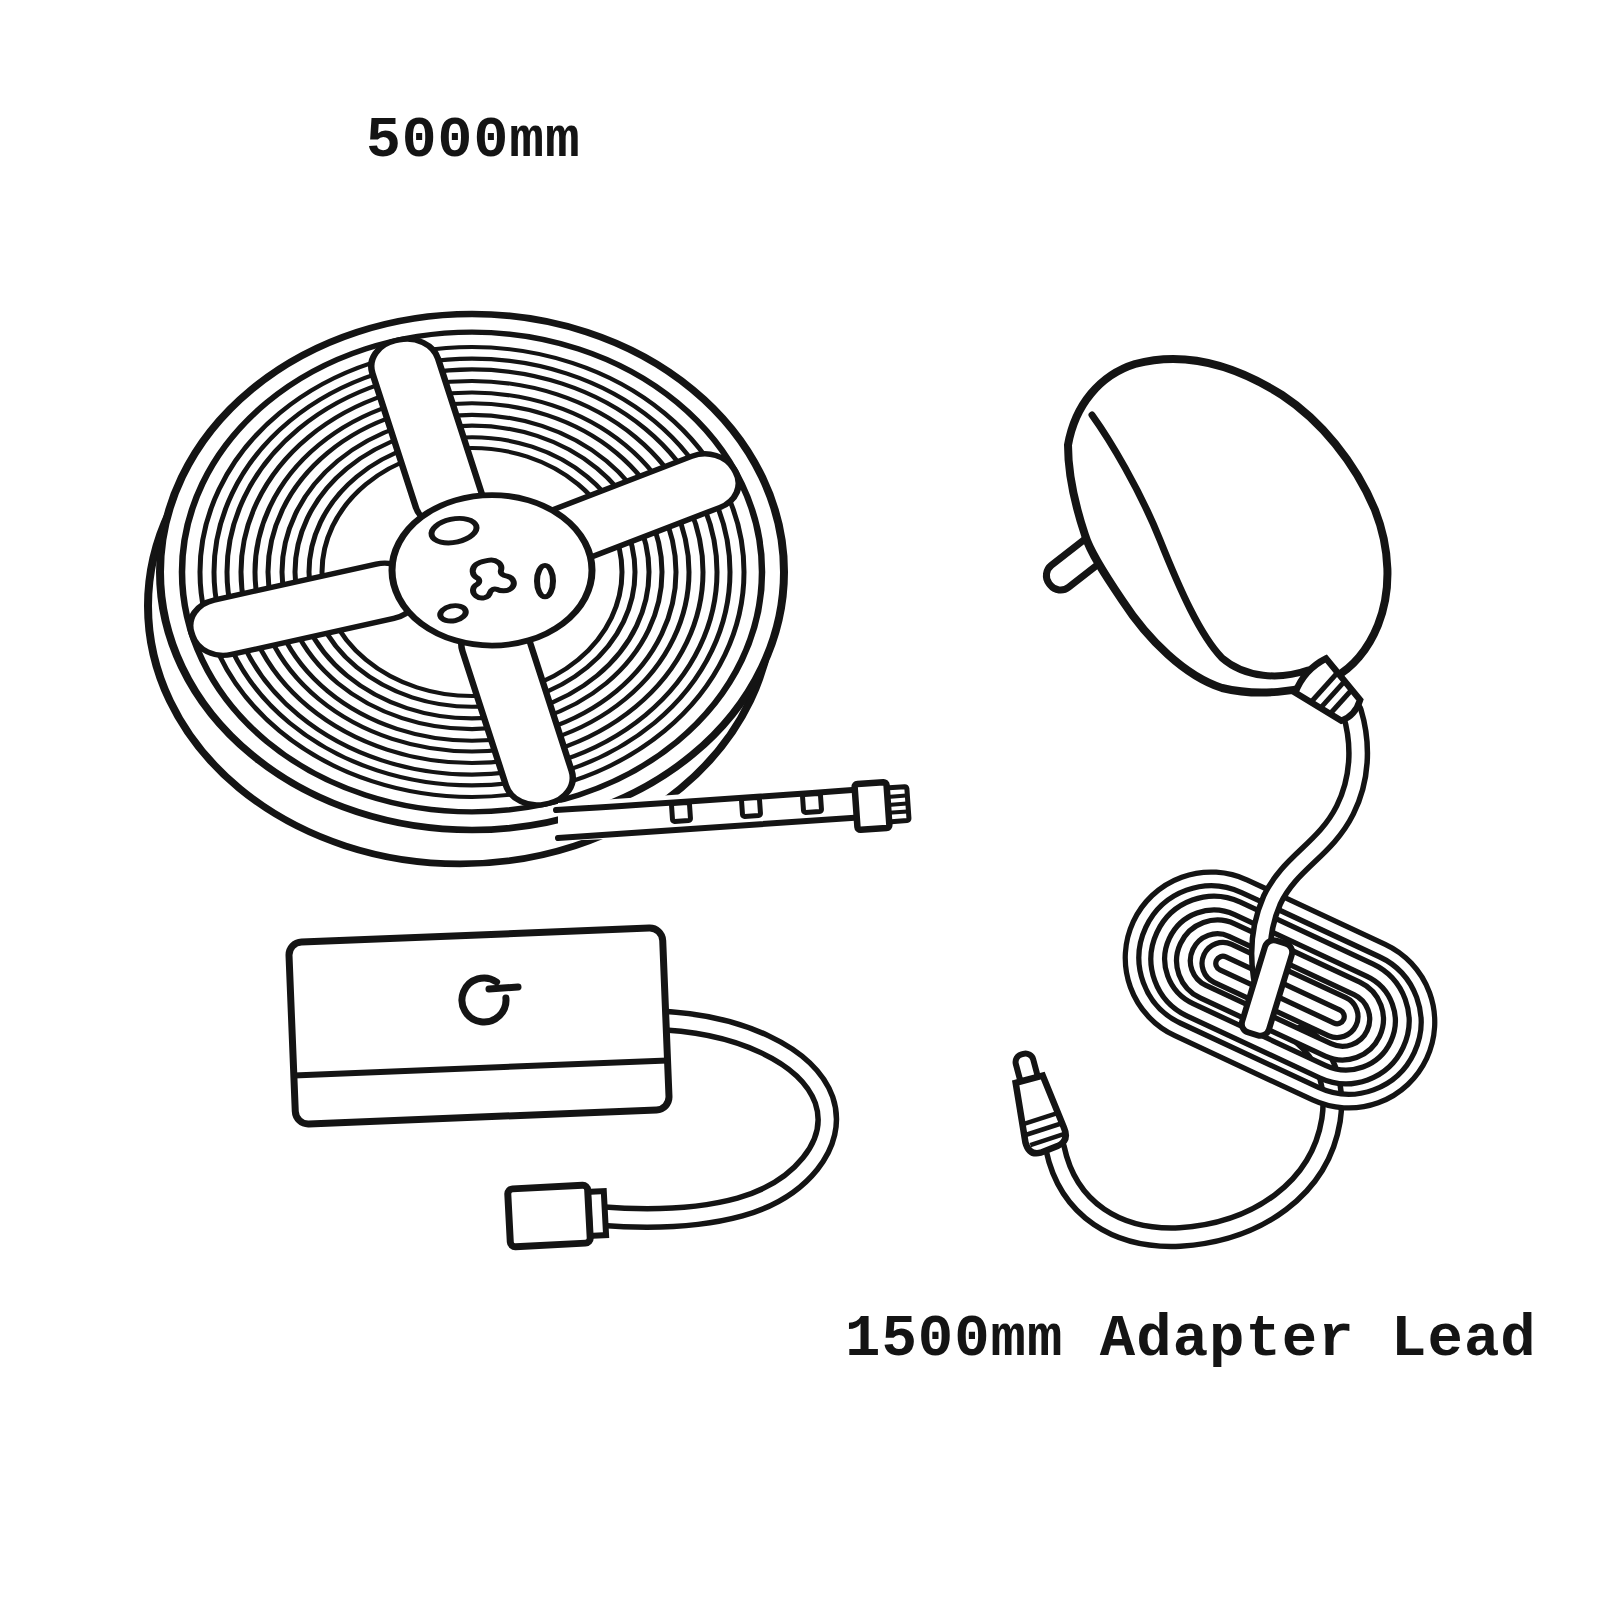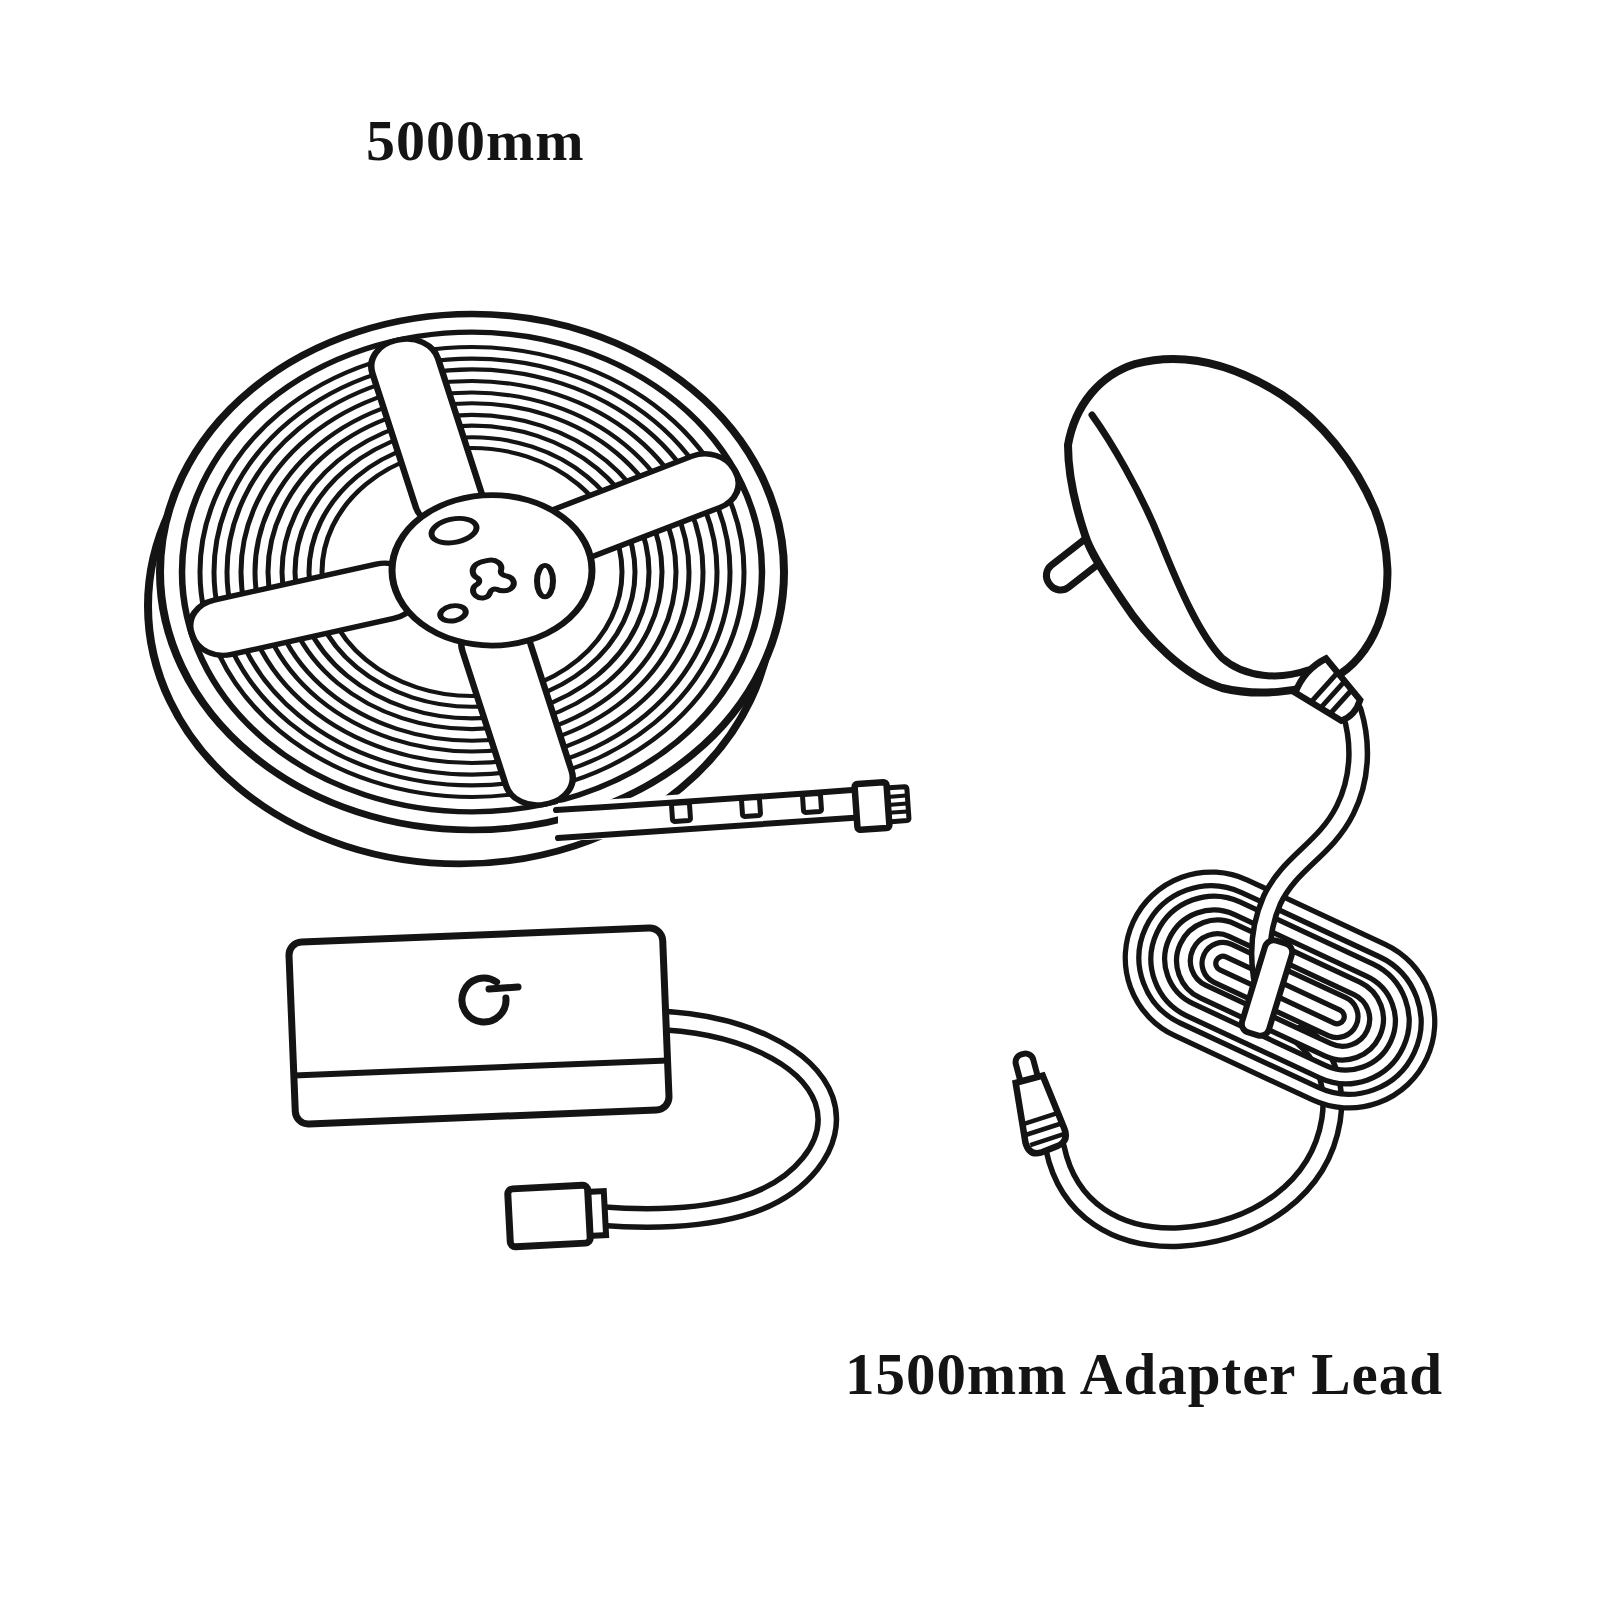--- a/index.html
+++ b/index.html
@@ -1,32 +1,32 @@
 <!DOCTYPE html>
 <html><head>
 <meta charset="utf-8">
 <style>
   html,body{margin:0;padding:0;background:#ffffff;}
   .stage{
     position:relative;
     width:1600px;height:1600px;
     background:#ffffff;
     overflow:hidden;
-    font-family:Liberation Serif, serif;
+    font-family:Liberation Mono, monospace;
   }
   .stage svg{position:absolute;left:0;top:0;}
   .label{
     position:absolute;
     color:#141414;
     font-weight:700;
     letter-spacing:1px;
     white-space:nowrap;
   }
   .label-strip{left:366px;top:106px;font-size:58px;line-height:70px;}
-  .label-adapter{left:845px;top:1306px;font-size:59px;margin-top:34px;}
+  .label-adapter{left:845px;top:1306px;font-size:59px;}
   
   .ln{fill:none;stroke:#141414;}
   .wf{fill:#ffffff;stroke:#141414;}
 </style>
 </head>
 <body>
 
 <div class="stage">
 
   <svg width="1600" height="1600" viewBox="0 0 1600 1600">

